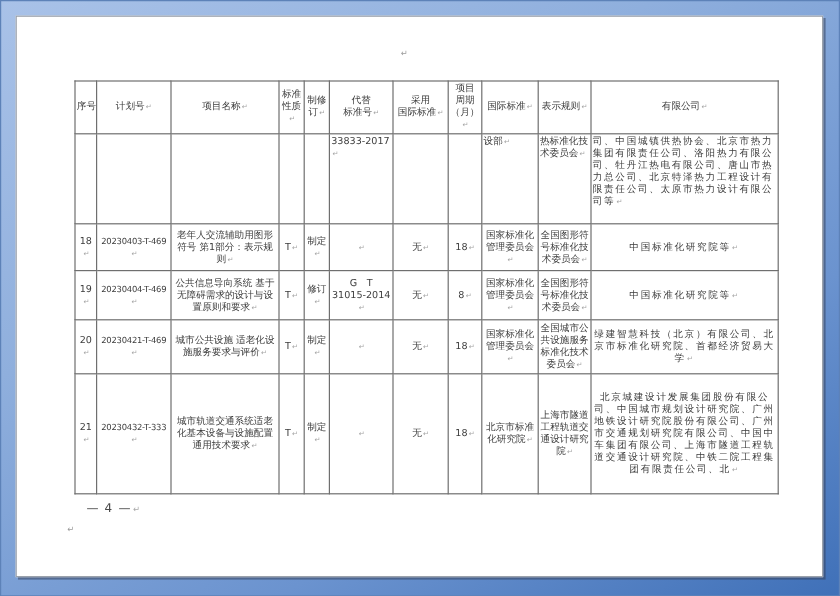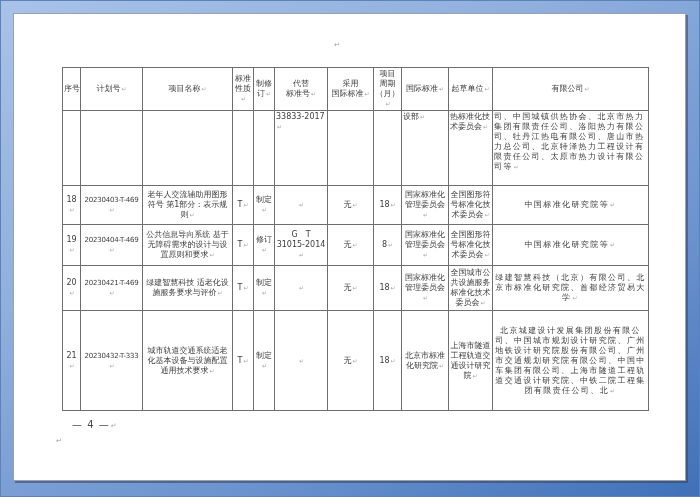--- a/index.html
+++ b/index.html
@@ -119,21 +119,21 @@
             <th class="c4"><span class="cm">制修
 订</span></th>
             <th class="c5"><span class="cm">代替
 标准号</span></th>
             <th class="c6"><span class="cm">采用
 国际标准</span></th>
             <th class="c7"><span class="cm">项目
 周期
 （月）</span></th>
             <th class="c8"><span class="cm">国际标准</span></th>
-            <th class="c9"><span class="cm">起草单位</span></th>
+            <th class="c9"><span class="cm">表示规则</span></th>
             <th class="c10"><span class="cm">有限公司</span></th>
           </tr>
       </thead>
       <tbody id="table-body">
           <tr class="r0 cont">
             <td class="c0"><span class="cm"></span></td>
             <td class="c1"><span class="cm"></span></td>
             <td class="c2"><span class="cm"></span></td>
             <td class="c3"><span class="cm"></span></td>
             <td class="c4"><span class="cm"></span></td>
@@ -167,21 +167,21 @@
 31015-2014</span></td>
             <td class="c6"><span class="cm">无</span></td>
             <td class="c7"><span class="cm">8</span></td>
             <td class="c8"><span class="cm">国家标准化管理委员会</span></td>
             <td class="c9"><span class="cm">全国图形符号标准化技术委员会</span></td>
             <td class="c10"><span class="cm">中国标准化研究院等</span></td>
           </tr>
           <tr class="r3">
             <td class="c0"><span class="cm">20</span></td>
             <td class="c1"><span class="cm">20230421-T-469</span></td>
-            <td class="c2"><span class="cm">绿建智慧科技  适老化设施服务要求与评价</span></td>
+            <td class="c2"><span class="cm">城市公共设施  适老化设施服务要求与评价</span></td>
             <td class="c3"><span class="cm">T</span></td>
             <td class="c4"><span class="cm">制定</span></td>
             <td class="c5"><span class="cm"></span></td>
             <td class="c6"><span class="cm">无</span></td>
             <td class="c7"><span class="cm">18</span></td>
             <td class="c8"><span class="cm">国家标准化管理委员会</span></td>
             <td class="c9"><span class="cm">全国城市公共设施服务标准化技术委员会</span></td>
             <td class="c10"><span class="cm">绿建智慧科技（北京）有限公司、北京市标准化研究院、首都经济贸易大学</span></td>
           </tr>
           <tr class="r4">

